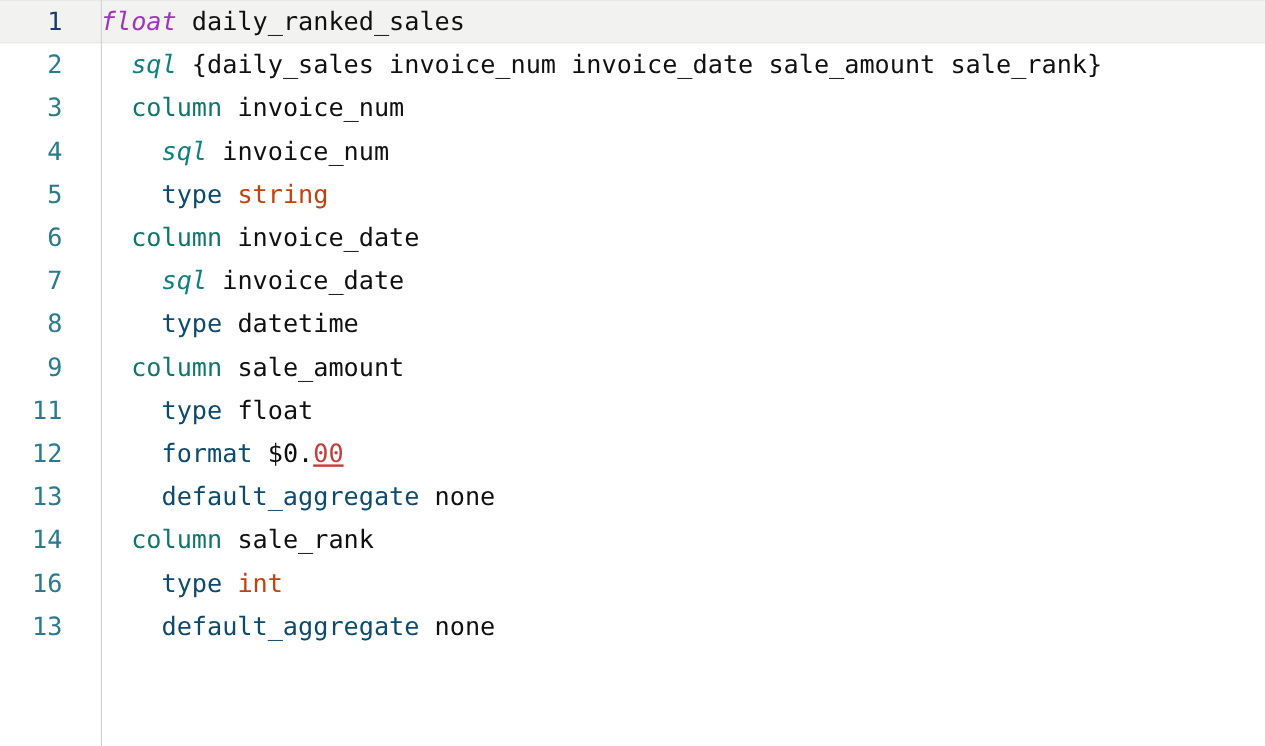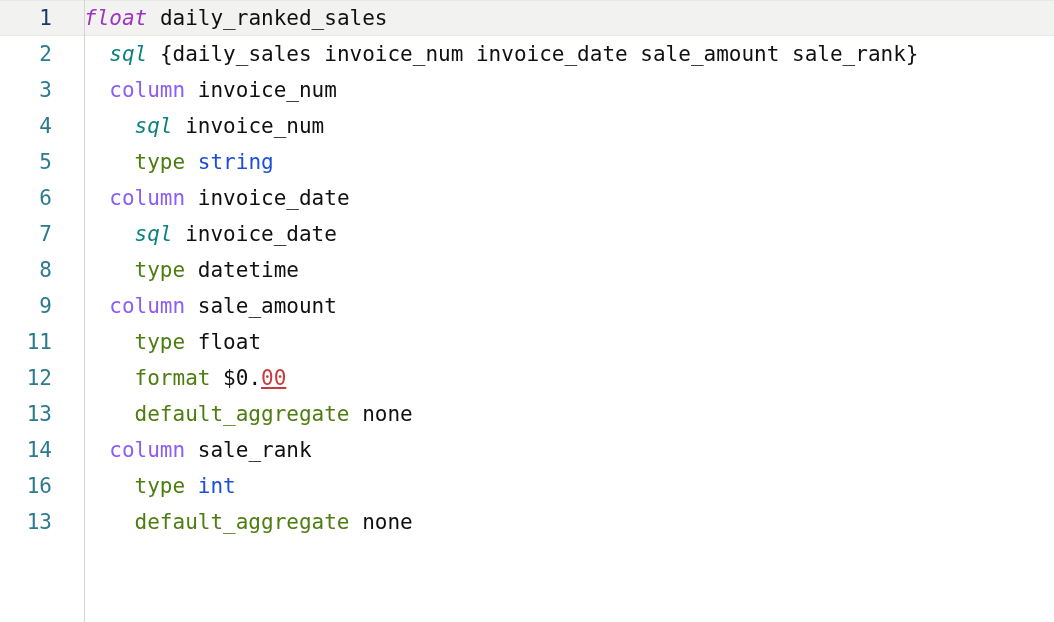--- a/index.html
+++ b/index.html
@@ -78,23 +78,23 @@
     line-height: 36px;
     color: #101010;
     white-space: pre;
     letter-spacing: 0;
     box-sizing: border-box;
   }
 
   
   .tok-table   { color: #a033c0; font-style: italic; }
   .tok-sql     { color: #0d8080; font-style: italic; }
-  .tok-column  { color: #8b5cf6; }
-  .tok-type    { color: #4d7c0f; }
-  .tok-value   { color: #1d4ed8; }
+  .tok-column  { color: #0f766e; }
+  .tok-type    { color: #0c4a6e; }
+  .tok-value   { color: #c2410c; }
   .tok-plain   { color: #101010; }
   .tok-number  { color: #c93b3b; text-decoration: underline; }
 </style>
 </head>
 <body>
 
 <div class="editor">
   <div class="code-lines" id="code-lines">
       <div class="line active">
         <div class="gutter">1</div>

